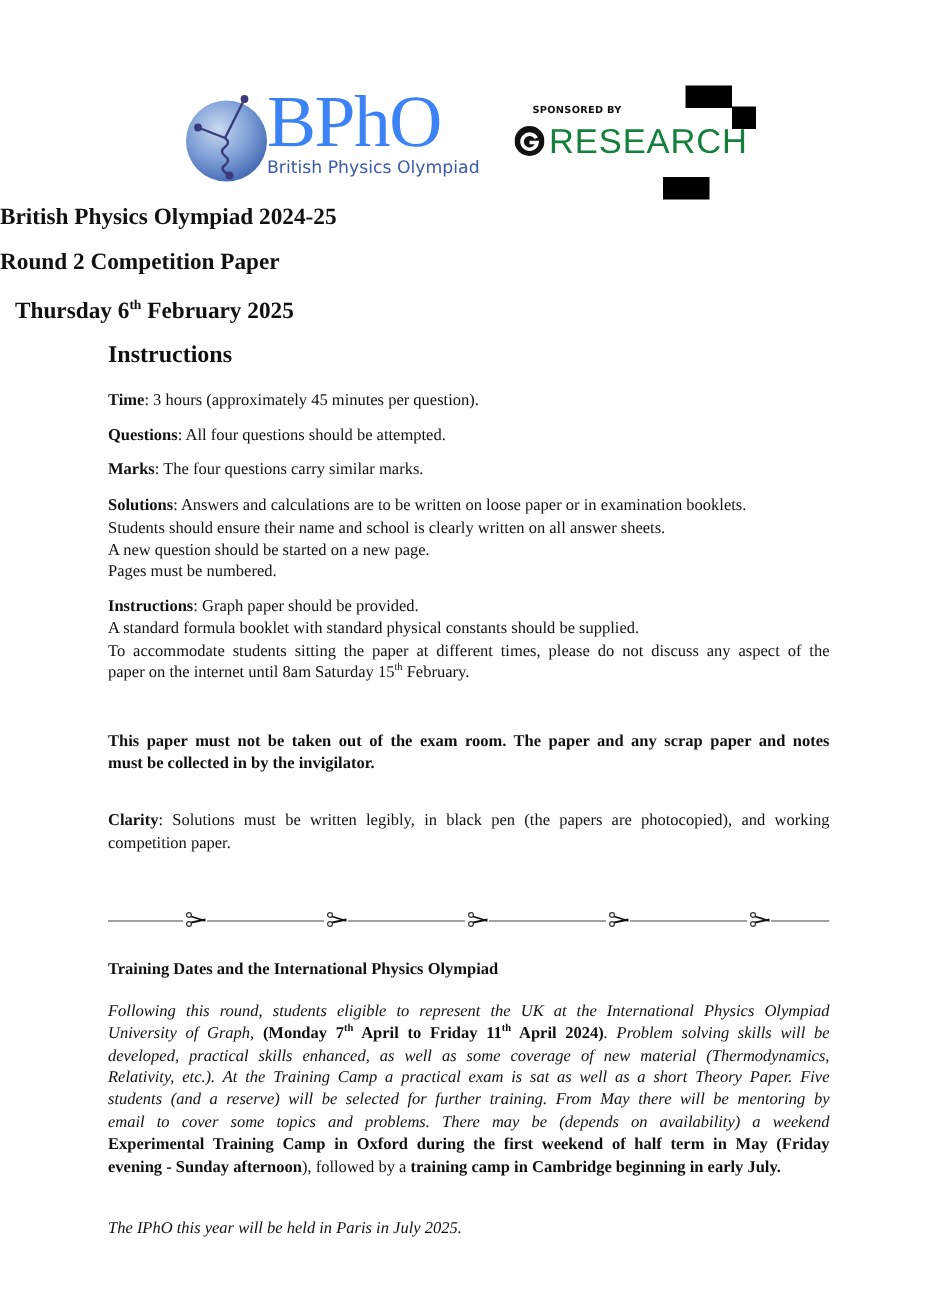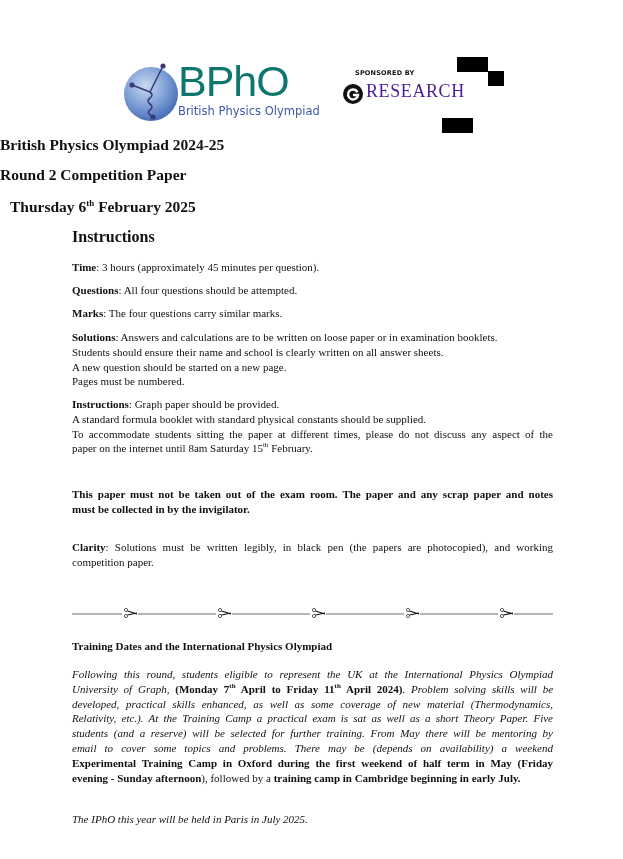--- a/index.html
+++ b/index.html
@@ -3,31 +3,31 @@
   <meta charset="utf-8">
   <style>
     html, body { margin: 0; padding: 0; background: #ffffff; }
     body { width: 623px; height: 859px; position: relative; overflow: hidden;
            font-family: "Liberation Serif", "DejaVu Serif", serif; color: #111; }
     .page { position: absolute; left: 0; top: 0; width: 623px; height: 859px; }
 
     
     .bpho-logo { position: absolute; left: 121px; top: 58px; width: 210px; height: 66px; }
     .bpho-globe { position: absolute; left: 0; top: 4px; width: 60px; height: 60px; }
-    .bpho-word { position: absolute; left: 57px; top: -2px; font-family: Liberation Sans, sans-serif;
-                 font-size: 43px; color: #0f766e; letter-spacing: -1px; line-height: 50px; }
+    .bpho-word { position: absolute; left: 57px; top: -2px; font-family: Liberation Serif, serif;
+                 font-size: 49px; color: #3b82f6; letter-spacing: -1px; line-height: 50px; }
     .bpho-sub { position: absolute; left: 57px; top: 46px; font-family: "DejaVu Sans", sans-serif;
                 font-size: 11.5px; color: #3b5aa8; white-space: nowrap; }
 
     .sponsor { position: absolute; left: 343px; top: 56px; width: 170px; height: 80px; }
     .sponsor-label { position: absolute; left: 12px; top: 13px; font-family: "DejaVu Sans", sans-serif;
                      font-weight: bold; font-size: 6.5px; letter-spacing: 0.2px; color: #111; }
     .g-icon { position: absolute; left: 0; top: 28px; width: 20px; height: 20px; }
-    .research-word { position: absolute; left: 23px; top: 25px; font-family: Liberation Serif, serif;
-                     font-size: 18px; letter-spacing: 0.6px; color: #4c1d95; }
+    .research-word { position: absolute; left: 23px; top: 25px; font-family: Liberation Sans, sans-serif;
+                     font-size: 23px; letter-spacing: 0.6px; color: #15803d; }
     .blk { position: absolute; background: #000; }
 
     
     .title { position: absolute; left: 0; width: 623px; text-align: left; font-weight: bold;
              font-size: 15.5px; }
     .title sup { font-size: 9px; }
 
     .section-h { position: absolute; left: 72px; font-weight: bold; font-size: 16px; }
 
     .para { position: absolute; left: 72px; width: 481px; font-size: 11px; line-height: 14.8px;

